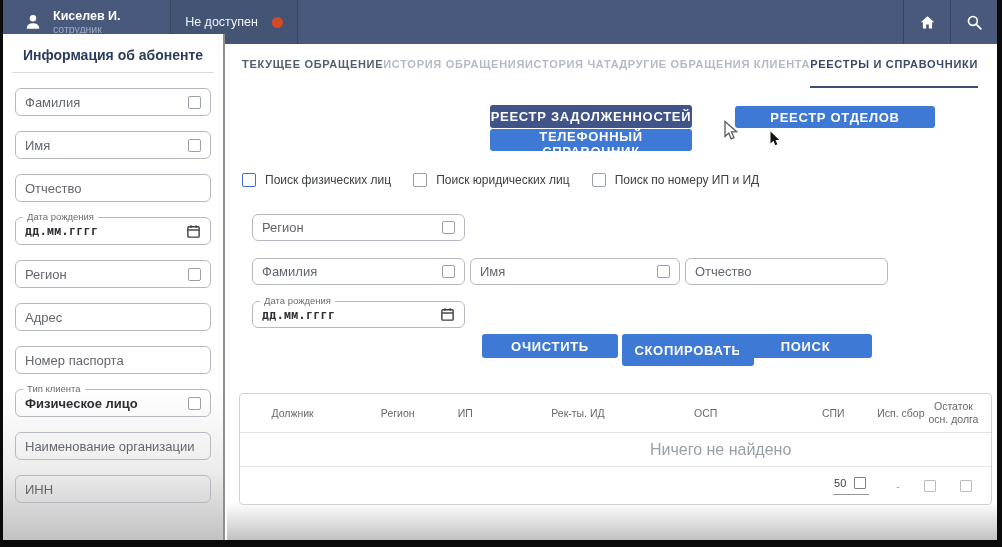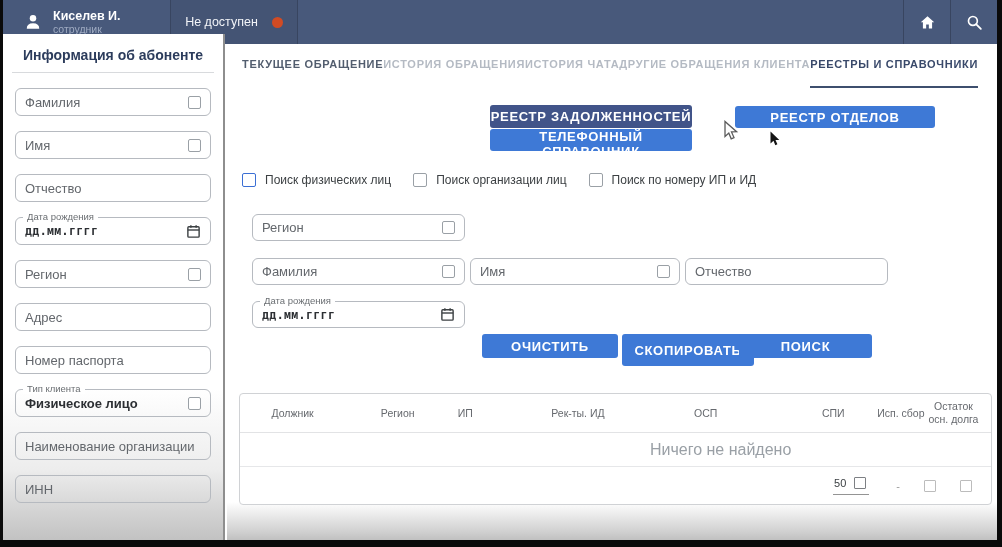--- a/index.html
+++ b/index.html
@@ -191,21 +191,21 @@
       <button class="btn btn-blue btn-phone">ТЕЛЕФОННЫЙ СПРАВОЧНИК</button>
       <button class="btn btn-blue btn-depts">РЕЕСТР ОТДЕЛОВ</button>
 
       <div class="chk-row">
         <label class="chk-item">
           <span class="cb cb-blue"></span>
           <span class="chk-label">Поиск физических лиц</span>
         </label>
         <label class="chk-item">
           <span class="cb"></span>
-          <span class="chk-label">Поиск организации лиц</span>
+          <span class="chk-label">Поиск юридических лиц</span>
         </label>
         <label class="chk-item">
           <span class="cb"></span>
           <span class="chk-label">Поиск по номеру ИП и ИД</span>
         </label>
       </div>
 
       <div class="m-field mf-region">
         <div class="field" style="background:#fff;">
           <span class="f-label">Регион</span>

